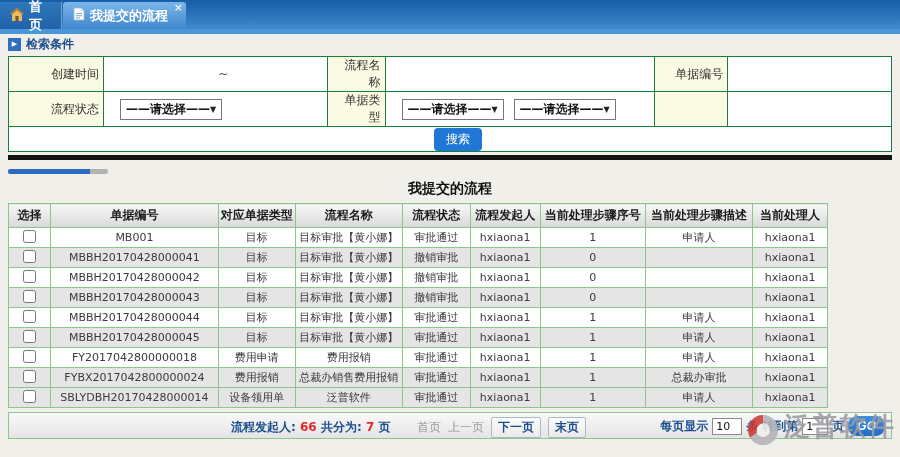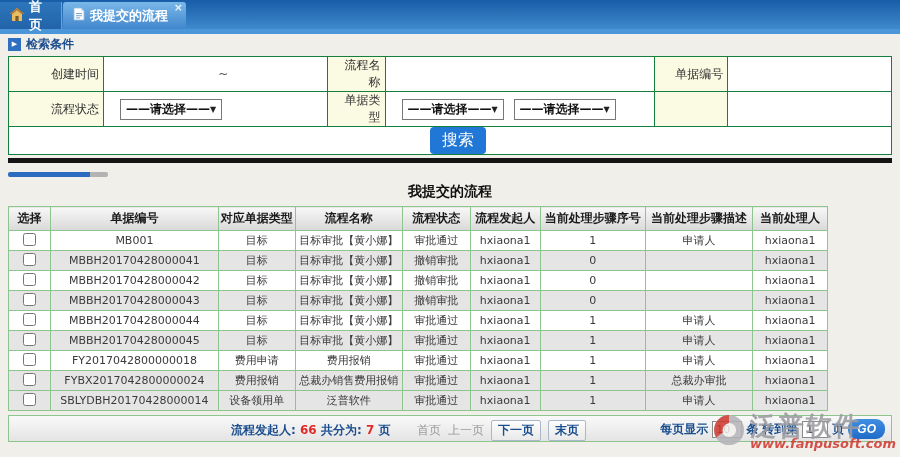--- a/index.html
+++ b/index.html
@@ -36,21 +36,21 @@
 
   table.search-form { width:884px; margin:0 8px; border-collapse:collapse; background:#fff; }
   table.search-form td { border:1px solid #15803d; height:25px; font-size:12px; color:#333;padding-left:16px; }
   td.lbl { background:#fbfbe3; text-align:right; padding-right:4px; }
   td.fld { background:#fff; padding-left:4px; }
   .tilde { display:block; text-align:center; color:#555; }
   .selectbox { display:inline-flex; align-items:center; gap:0; border:1px solid #777; background:#fff;
                padding:1px 5px; font-size:12px; font-weight:bold; color:#111; margin-right:6px; cursor:pointer; }
   .dd-arrow { font-size:8px; color:#222; }
   td.btnrow { text-align:center; background:#fff; }
-  .search-btn { display:inline-block; background:#2077d6; color:#fff; font-size:16px;
+  .search-btn { display:inline-block; background:#2077d6; color:#fff; font-size:12px;
                 padding:3px 12px; border:none; border-radius:4px; cursor:pointer; }
 
   .black-bar { height:5px; background:#141414; margin:3px 8px 0 8px; }
   .hbar-2 { position:relative; margin:9px 0 0 8px; }
 
   
   .main-title { text-align:center; font-size:14px; font-weight:bold; color:#111; margin:6px 0 5px; }
   table.data { width:820px; margin:0 8px; border-collapse:collapse; background:#fff; }
   table.data th { border:1px solid #8cc68c; height:24px; font-size:12px; color:#1a1a1a;
                   background:linear-gradient(#f7f7f7,#d9d9d9); font-weight:bold; }
@@ -334,17 +334,16 @@
   <div class="watermark">
     <span>
       <svg width="34" height="34" viewBox="0 0 36 36">
         <circle cx="18" cy="18" r="16" fill="#b4b4b9"></circle>
         <circle cx="18" cy="18" r="7.5" fill="#f0efea"></circle>
         <path d="M18 2 A16 16 0 0 0 4.4 26 L11.6 20.6 A8 8 0 0 1 18 10.5 Z" fill="#ce3a30"></path>
       </svg>
     </span>
     <span class="wm-text">
       <span class="wm-brand">泛普软件</span>
-      <span class="wm-url">www.fanpusoft.com</span>
     </span>
   </div>
 
 </div>
 
 </body></html>

